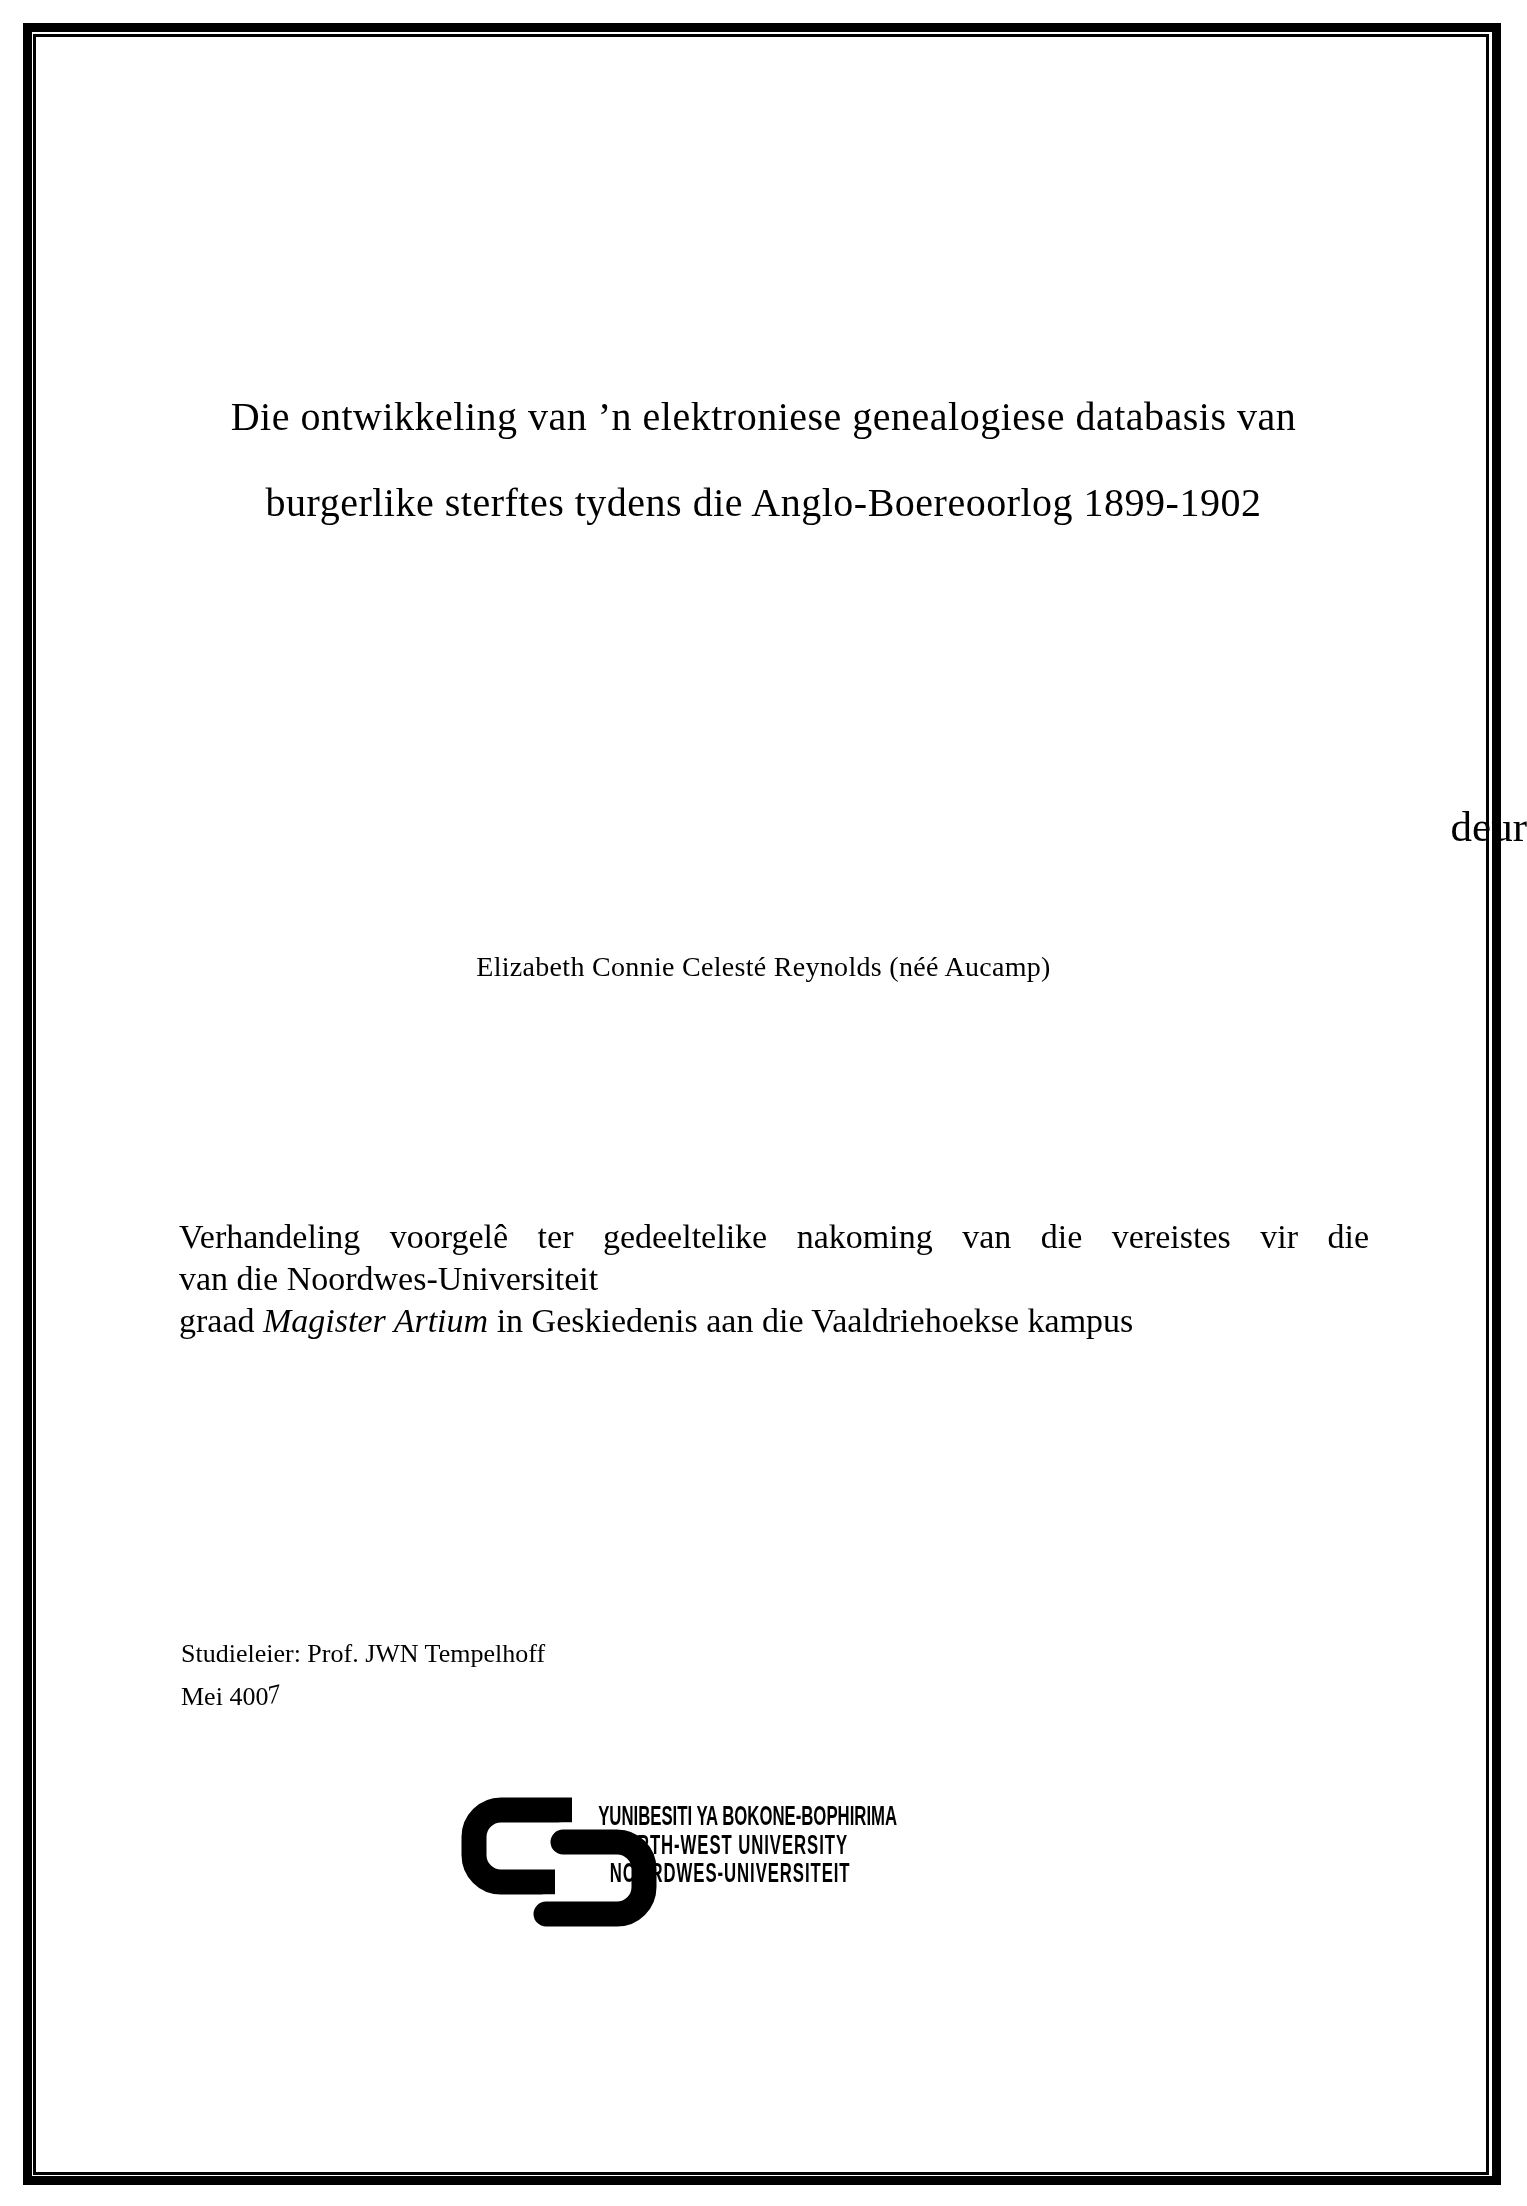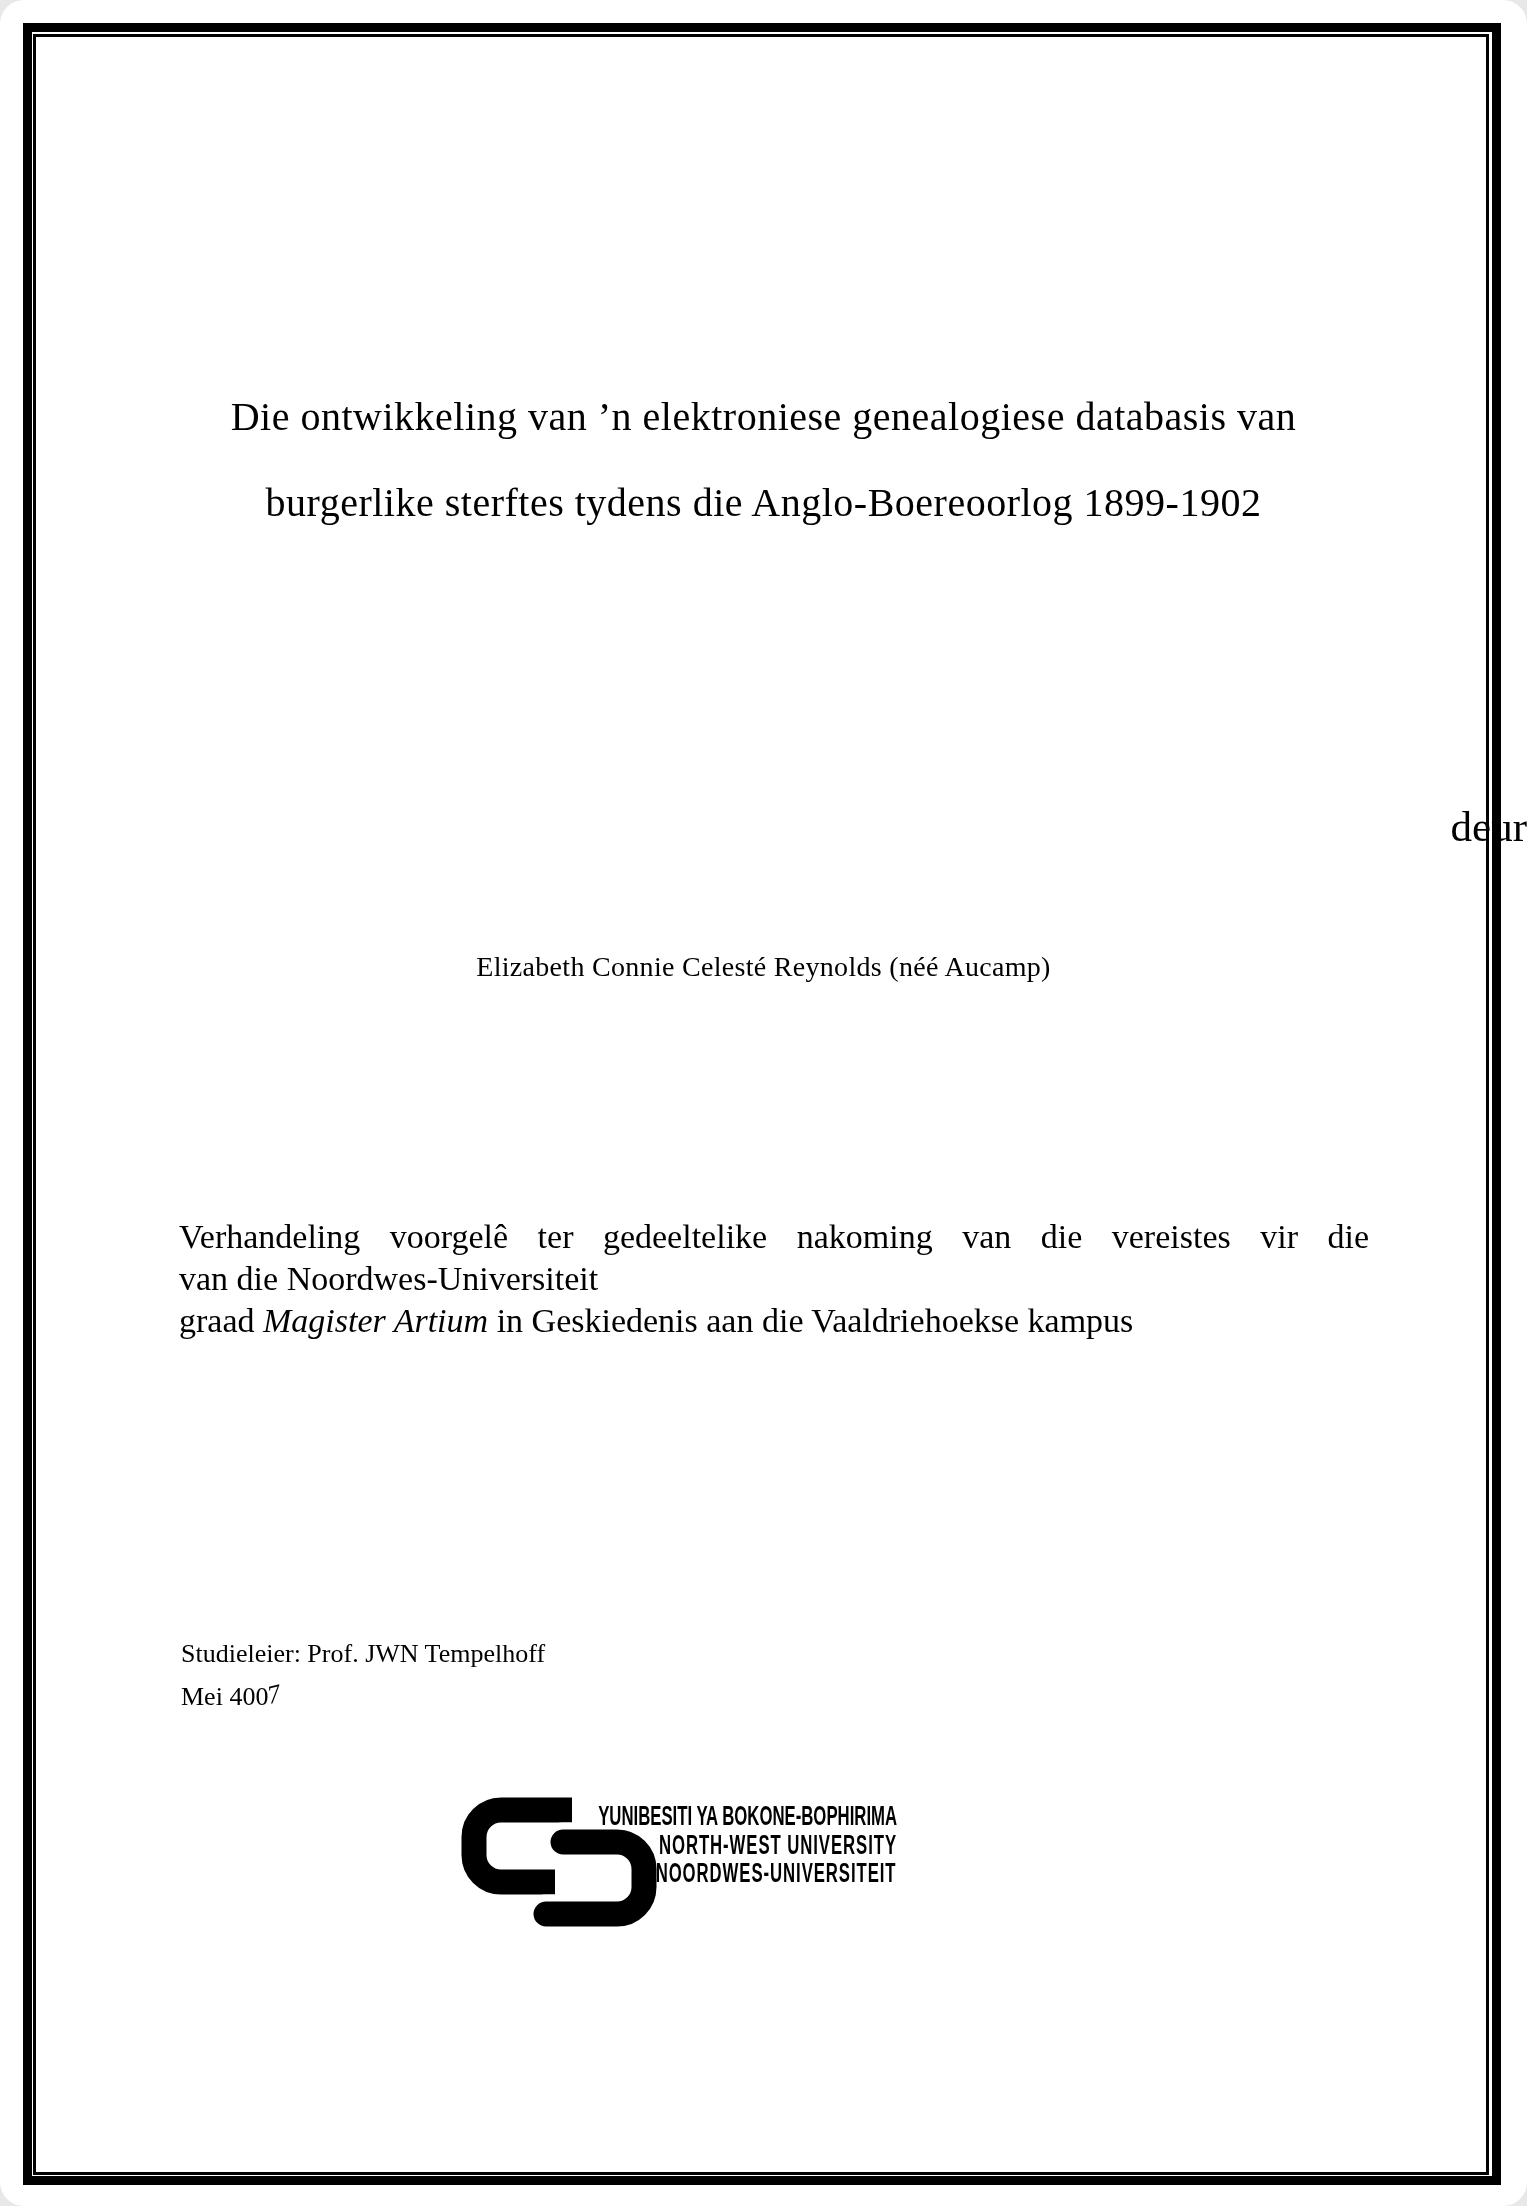--- a/index.html
+++ b/index.html
@@ -5,21 +5,20 @@
   html, body { margin: 0; padding: 0; background: #e8e8e8; }
   .page {
     position: relative;
     width: 1527px;
     height: 2206px;
     background: #ffffff;
     overflow: hidden;
     font-family: "Liberation Serif", serif;
     color: #000;
     margin: 0 auto;
-    border-radius: 24px;
   }
   
   .frame-outer {
     position: absolute;
     left: 23px; top: 23px; right: 26px; bottom: 21px;
     border: 9px solid #000;
   }
   .frame-inner {
     position: absolute;
     left: 33px; top: 34px; right: 38px; bottom: 31px;
@@ -85,21 +84,21 @@
     top: 1795px;
     width: 200px;
     height: 134px;
   }
   .logo-text {
     position: absolute;
     right: 630px;
     top: 1802px;
     display: flex;
     flex-direction: column;
-    align-items: flex-end;
+    align-items: center;
     font-family: "Liberation Sans", sans-serif;
     font-weight: 700;
     font-size: 27px;
     line-height: 28.5px;
     white-space: nowrap;
   }
   .logo-line {
     transform: scaleX(0.62);
     transform-origin: 100% 50%;
   }

